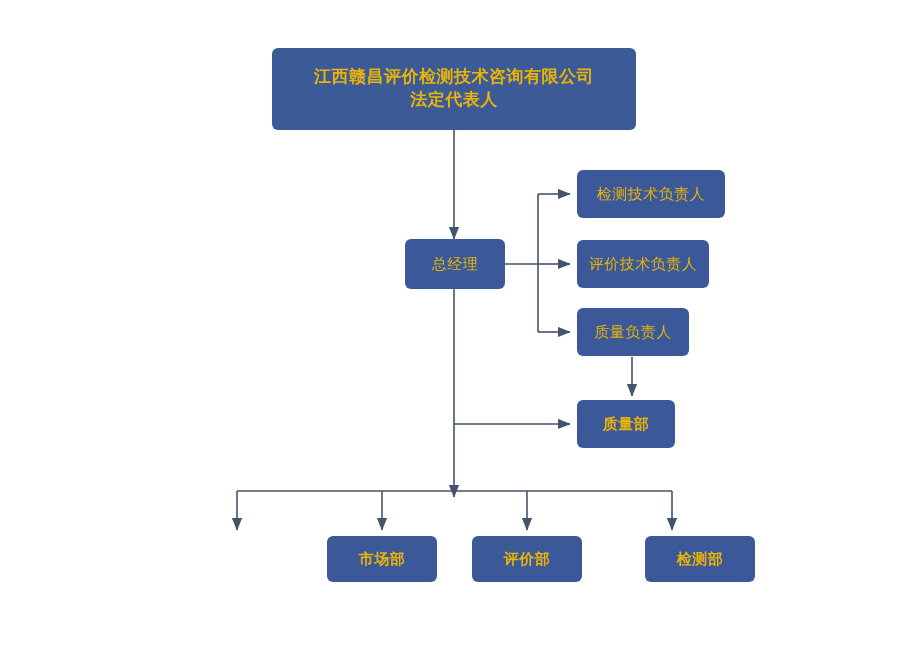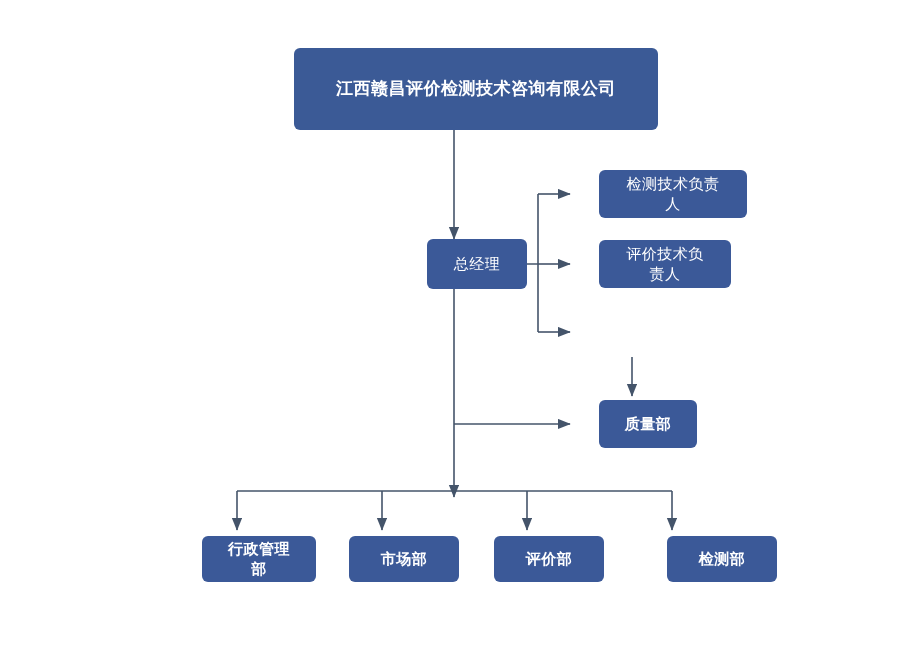--- a/index.html
+++ b/index.html
@@ -14,31 +14,30 @@
     position: relative;
     width: 910px;
     height: 647px;
     background: #ffffff;
     overflow: hidden;
   }
   .node {
     position: absolute;
     box-sizing: border-box;
     background: #3b5998;
-    color: #ffffff;
+    color: #eab308;
     border-radius: 6px;
     display: flex;
     align-items: center;
     justify-content: center;
     text-align: center;
     line-height: 1.35;
     font-weight: bold;
     letter-spacing: 0.5px;
-    padding: 4px 25px;
-    margin-left: 22px;
+    padding: 4px 9px;
   }
   .node.root {
     background: #3b5a96;
     font-size: 17px;
   }
   .node.mid {
     font-size: 15px;
     font-weight: normal;
   }
   .node.side {
@@ -87,43 +86,44 @@
     <path d="M237,491 L672,491" stroke="#44546a" stroke-width="1.6" fill="none"></path>
     <path d="M237,491 L237,530" stroke="#44546a" stroke-width="1.6" fill="none" marker-end="url(#arrow)"></path>
     <path d="M382,491 L382,530" stroke="#44546a" stroke-width="1.6" fill="none" marker-end="url(#arrow)"></path>
     <path d="M527,491 L527,530" stroke="#44546a" stroke-width="1.6" fill="none" marker-end="url(#arrow)"></path>
     <path d="M672,491 L672,530" stroke="#44546a" stroke-width="1.6" fill="none" marker-end="url(#arrow)"></path>
   </svg>
 
   <div class="node root" style="left:272px; top:48px; width:364px; height:82px;">
     <div>
       <div>江西赣昌评价检测技术咨询有限公司</div>
+      <div>法定代表人</div>
     </div>
   </div>
 
   <div class="node mid" style="left:405px; top:239px; width:100px; height:50px;">
     <span>总经理</span>
   </div>
 
   <div class="node side" style="left:577px; top:170px; width:148px; height:48px;">
     <span>检测技术负责人</span>
   </div>
 
   <div class="node side" style="left:577px; top:240px; width:132px; height:48px;">
     <span>评价技术负责人</span>
   </div>
 
+  <div class="node side" style="left:577px; top:308px; width:112px; height:48px;">
+    <span>质量负责人</span>
+  </div>
 
   <div class="node dept" style="left:577px; top:400px; width:98px; height:48px;">
     <span>质量部</span>
   </div>
 
-  <div class="node dept" style="left:180px; top:536px; width:114px; height:46px;">
-    <span>行政管理部</span>
-  </div>
 
   <div class="node dept" style="left:327px; top:536px; width:110px; height:46px;">
     <span>市场部</span>
   </div>
 
   <div class="node dept" style="left:472px; top:536px; width:110px; height:46px;">
     <span>评价部</span>
   </div>
 
   <div class="node dept" style="left:645px; top:536px; width:110px; height:46px;">

